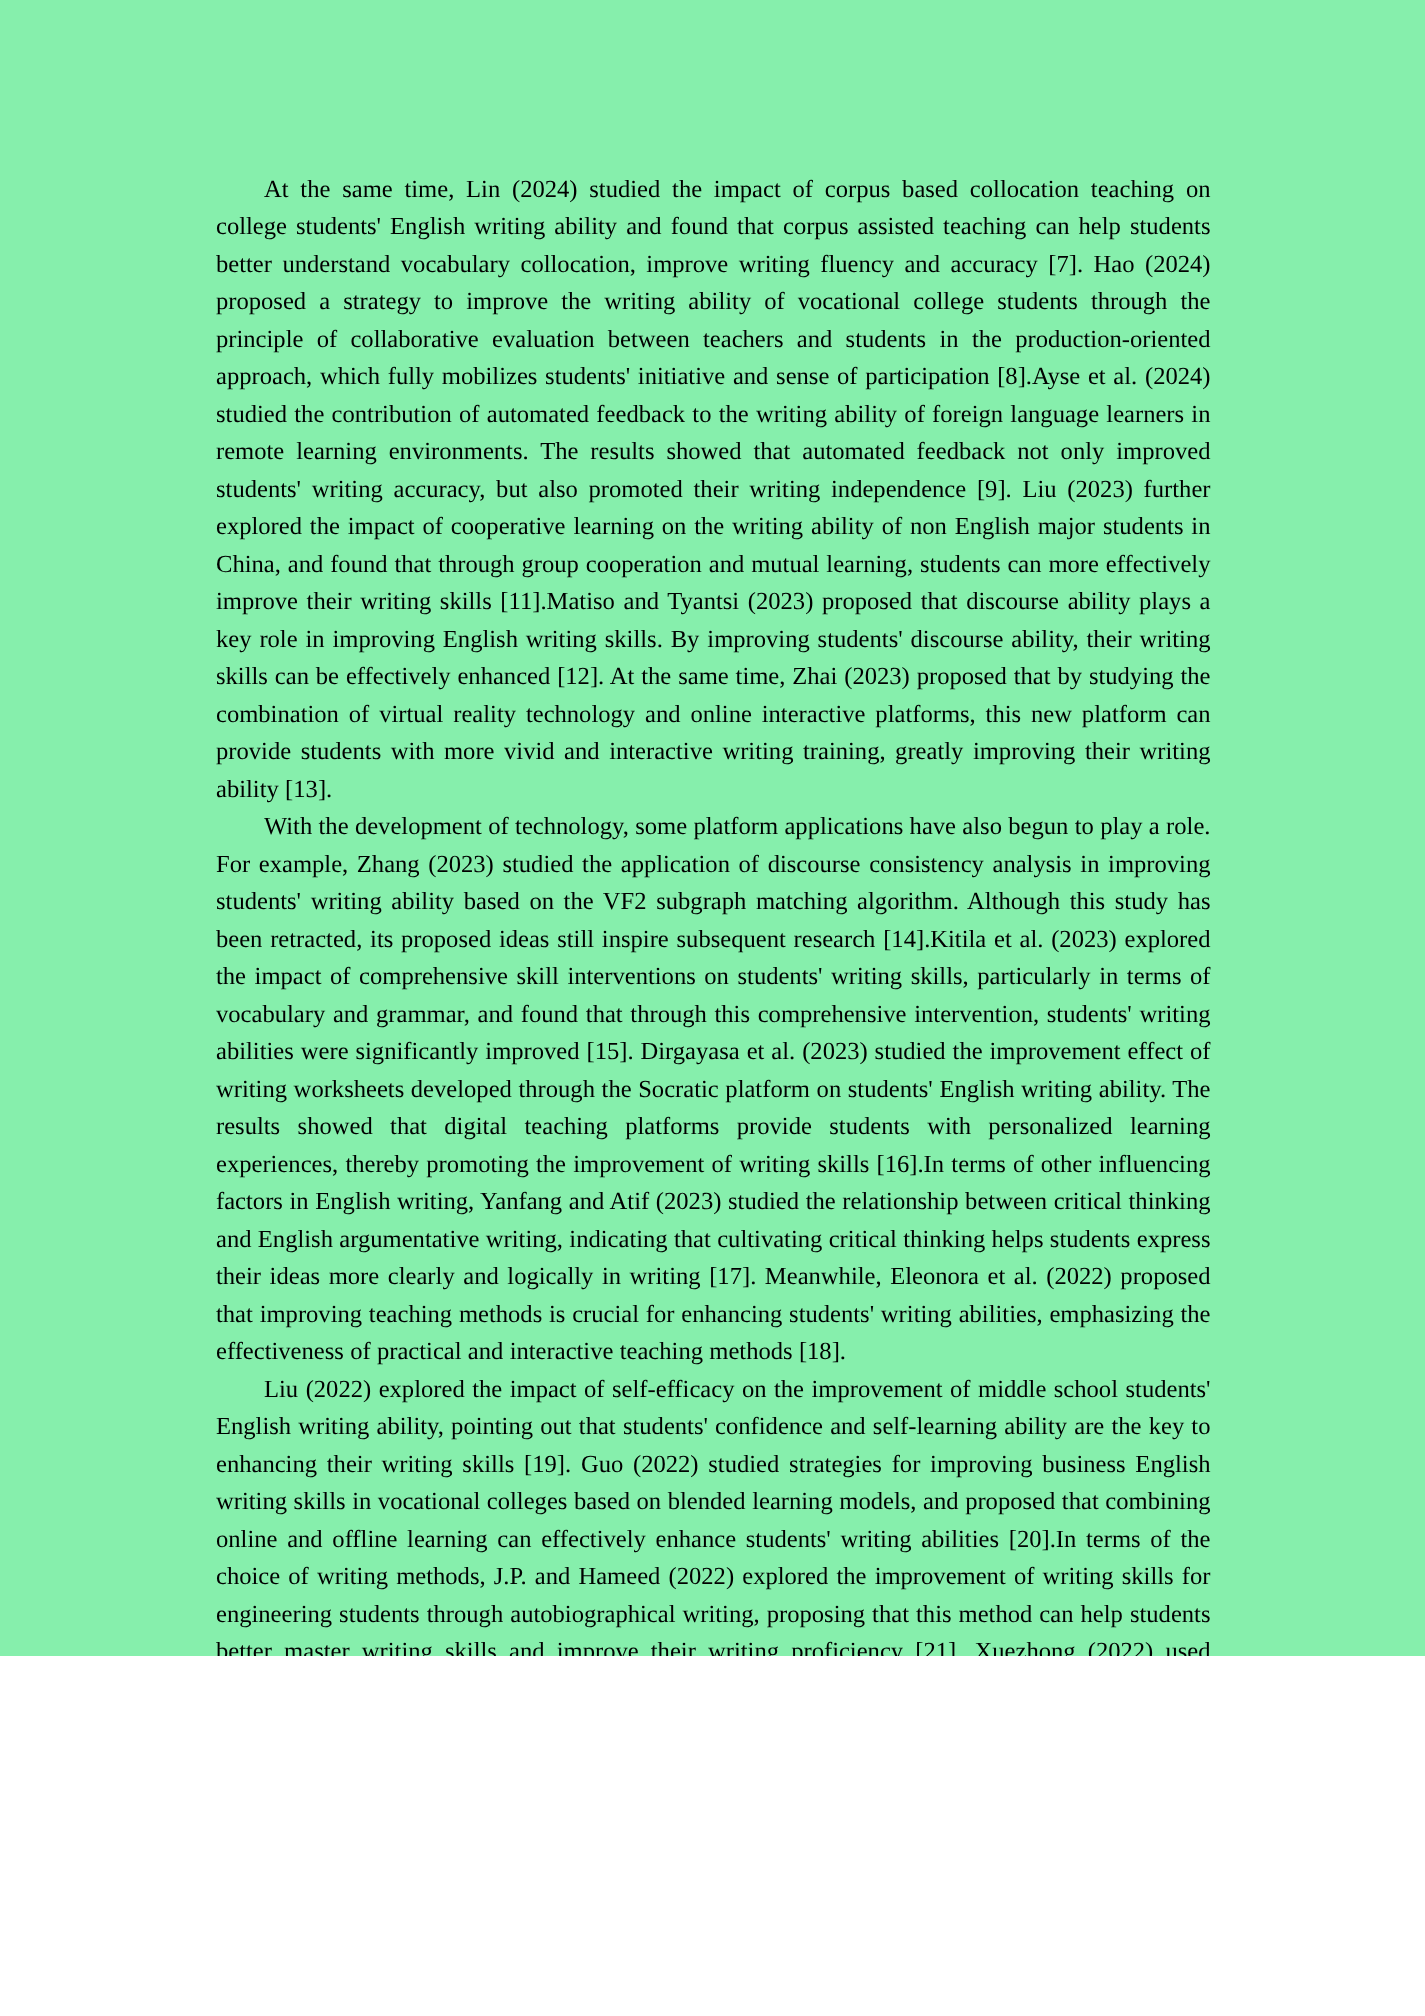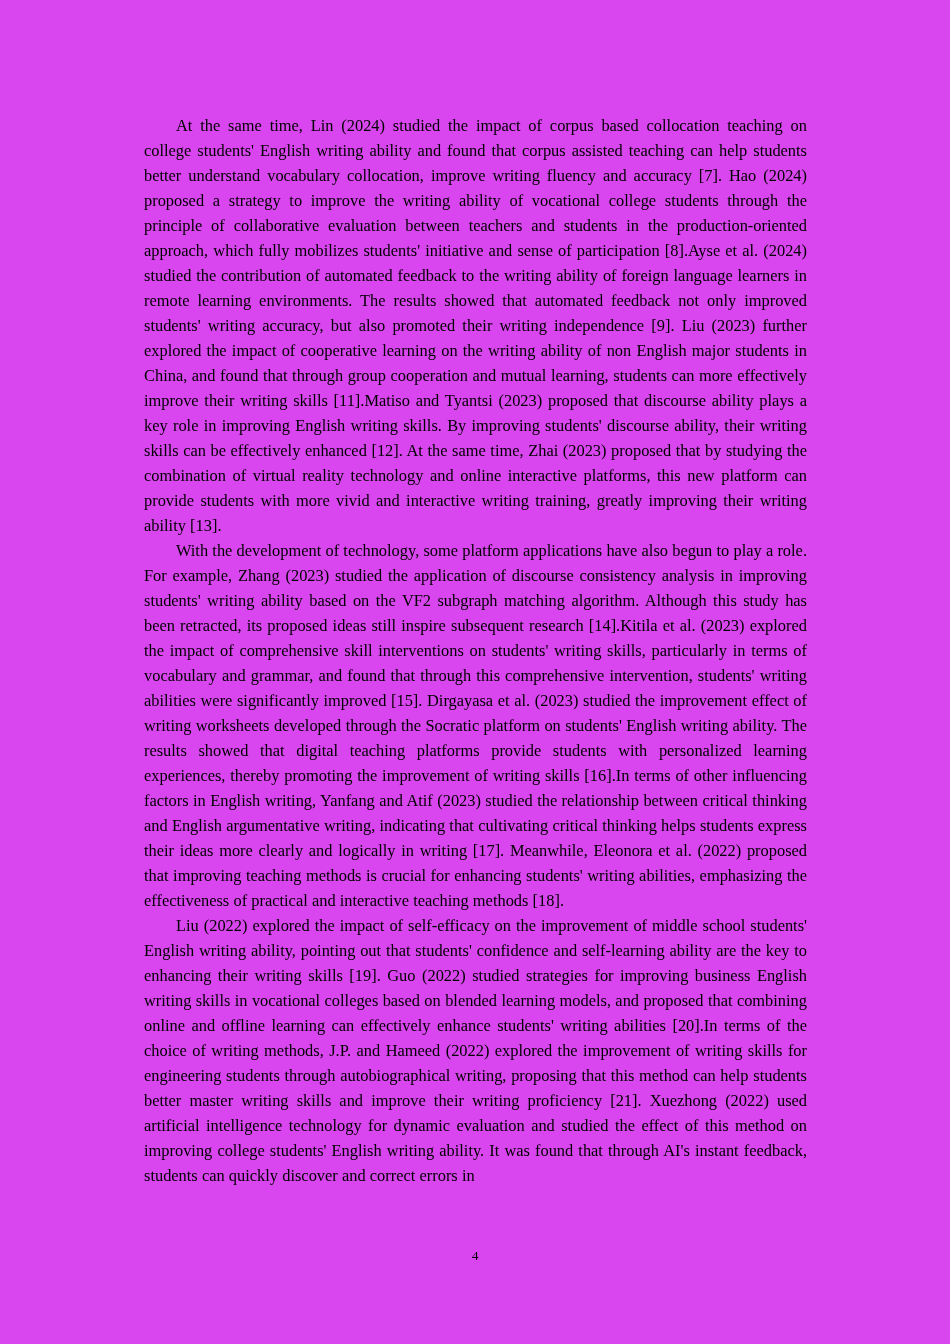--- a/index.html
+++ b/index.html
@@ -7,22 +7,22 @@
     padding: 0;
     background: #ffffff;
   }
   body {
     font-family: "Liberation Serif", "DejaVu Serif", serif;
     color: #000000;
   }
   .page {
     position: relative;
     width: 950px;
-    height: 1344px;
-    background: #d946ef;
+    height: 1104px;
+    background: #86efac;
     box-sizing: border-box;
     overflow: hidden;
   }
   .content {
     position: absolute;
     left: 144px;
     top: 113px;
     width: 663px;
   }
   .para {

